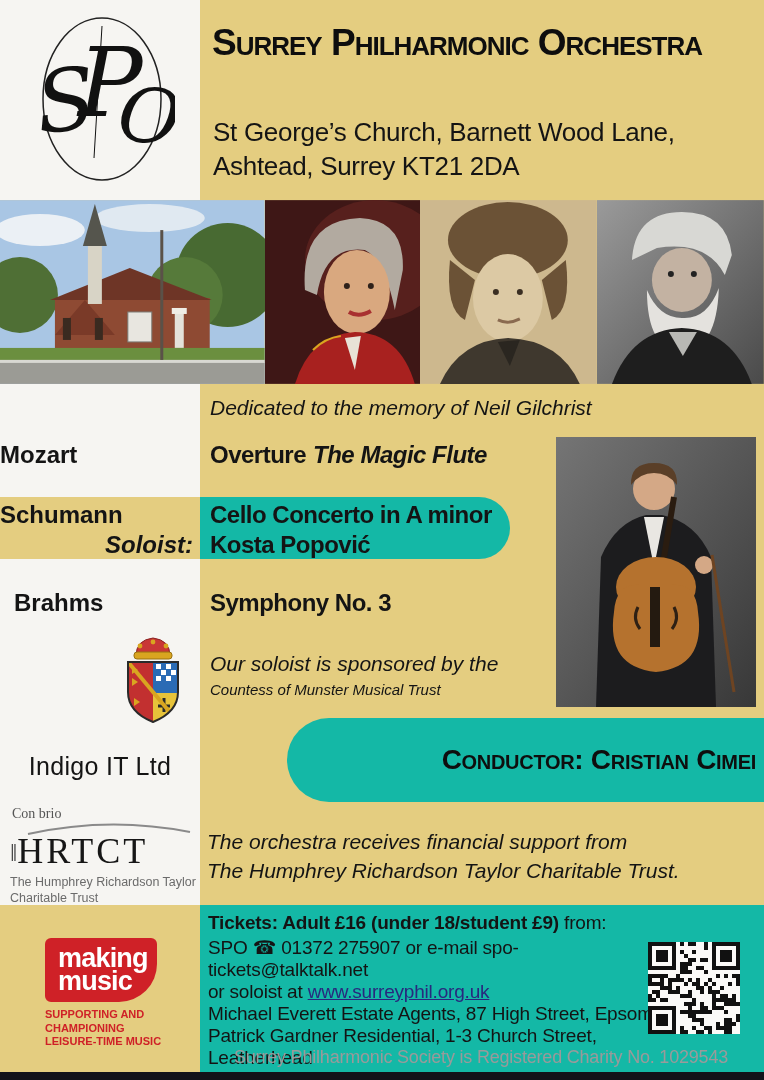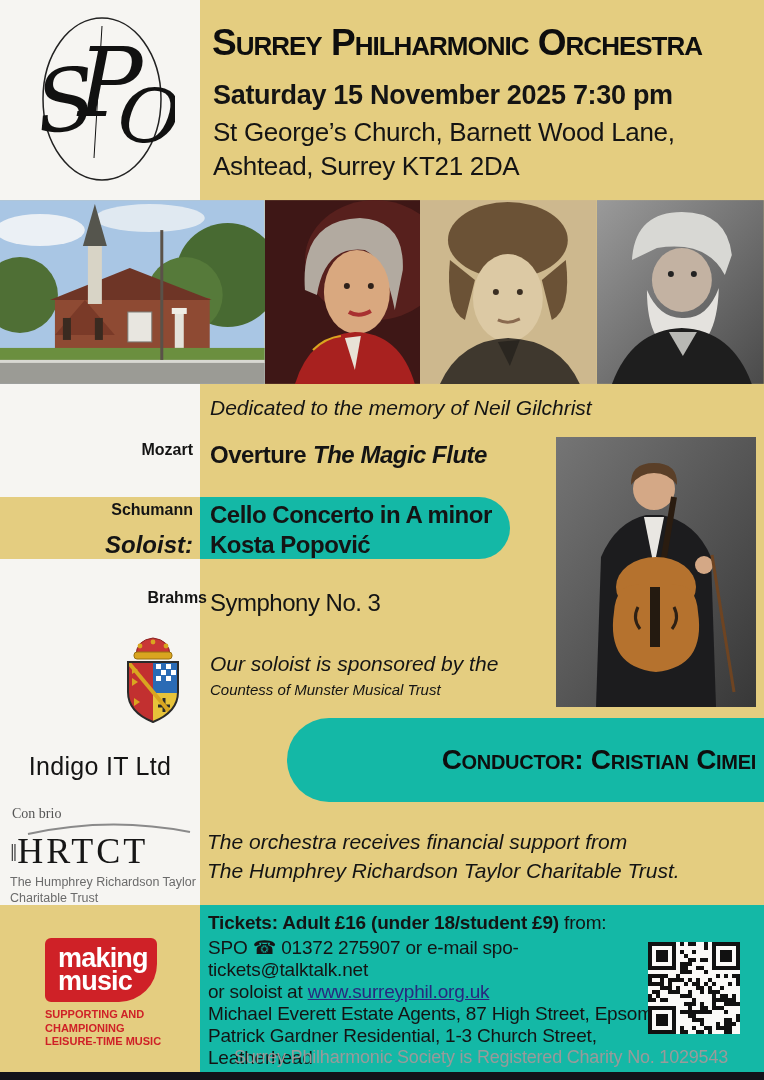--- a/index.html
+++ b/index.html
@@ -19,33 +19,33 @@
   .venue2{left:213px;top:151px;font-size:26px;letter-spacing:-0.3px;}
 
   
   .photos{left:0;top:200px;width:764px;height:184px;display:flex;}
   .photos svg{display:block;}
 
   
   .wblockA{left:0;top:384px;width:200px;height:113px;}
   .wblockB{left:0;top:559px;width:200px;height:346px;}
   .dedication{left:210px;top:396px;font-style:italic;font-size:21px;}
-  .comp{width:193px;text-align:right;font-weight:bold;font-size:16px;}
+  .comp{width:193px;text-align:left;font-weight:bold;font-size:24px;}
   .comp-m{left:0;top:441px;}
   .work-m{left:210px;top:441px;font-weight:bold;font-size:24px;letter-spacing:-0.5px;}
   .work-m .prefix{margin-right:7px;}
   .work-m .it{font-style:italic;}
   .sch-pill{left:200px;top:497px;width:310px;height:62px;border-radius:0 31px 31px 0;}
   .sch-comp{left:0;top:501px;}
   .sch-sol{left:0;top:531px;width:193px;text-align:right;
            font-weight:bold;font-style:italic;font-size:24px;}
   .sch-work{left:210px;top:501px;font-weight:bold;font-size:24px;letter-spacing:-0.5px;}
   .sch-name{left:210px;top:531px;font-weight:bold;font-size:24px;letter-spacing:-0.5px;}
   .comp-b{left:0;top:589px;padding-left:14px;}
-  .work-b{left:210px;top:589px;font-weight:normal;font-size:24px;letter-spacing:-0.5px;}
+  .work-b{left:210px;top:589px;font-weight:bold;font-size:24px;letter-spacing:-0.5px;}
   .cellist{left:556px;top:437px;}
   .arms{left:122px;top:634px;}
   .sponsor1{left:210px;top:652px;font-style:italic;font-size:21px;}
   .sponsor2{left:210px;top:681px;font-style:italic;font-size:15px;text-align:center;}
   .cond-pill{left:287px;top:718px;width:477px;height:84px;border-radius:42px 0 0 42px;
              display:flex;flex-direction:column;justify-content:center;align-items:flex-end;
              padding-right:8px;box-sizing:border-box;}
   .cond-line{font-weight:bold;font-size:28px;font-variant:small-caps;line-height:38px;
              letter-spacing:-0.3px;color:#0e0e0e;}
   .indigo{left:0;top:752px;width:200px;text-align:center;font-size:25px;letter-spacing:0.3px;}
@@ -83,21 +83,20 @@
       <ellipse cx="72" cy="91" rx="59" ry="81" fill="none" stroke="#222" stroke-width="1.5"></ellipse>
       <g font-family="DejaVu Serif, serif" font-style="italic" fill="#111">
         <text x="8" y="122" font-size="86" transform="rotate(-6 40 110)">S</text>
         <text x="48" y="108" font-size="96">P</text>
         <text x="88" y="132" font-size="76" transform="rotate(8 100 110)">O</text>
       </g>
       <line x1="72" y1="18" x2="64" y2="150" stroke="#111" stroke-width="1"></line>
     </svg>
   </div>
   <div class="abs title">Surrey Philharmonic Orchestra</div>
-  <div class="abs date">Saturday 15 November 2025 7:30 pm</div>
   <div class="abs venue1">St George’s Church, Barnett Wood Lane,</div>
   <div class="abs venue2">Ashtead, Surrey KT21 2DA</div>
 
   <div class="abs photos">
     <svg width="265" height="184" viewBox="0 0 265 184">
       <rect width="265" height="184" fill="#a9c6e4"></rect>
       <ellipse cx="40" cy="30" rx="45" ry="16" fill="#f2f4f6" opacity="0.9"></ellipse>
       <ellipse cx="150" cy="18" rx="55" ry="14" fill="#eef1f4" opacity="0.8"></ellipse>
       <circle cx="20" cy="95" r="38" fill="#4f6f35"></circle>
       <circle cx="228" cy="75" r="52" fill="#486a32"></circle>

